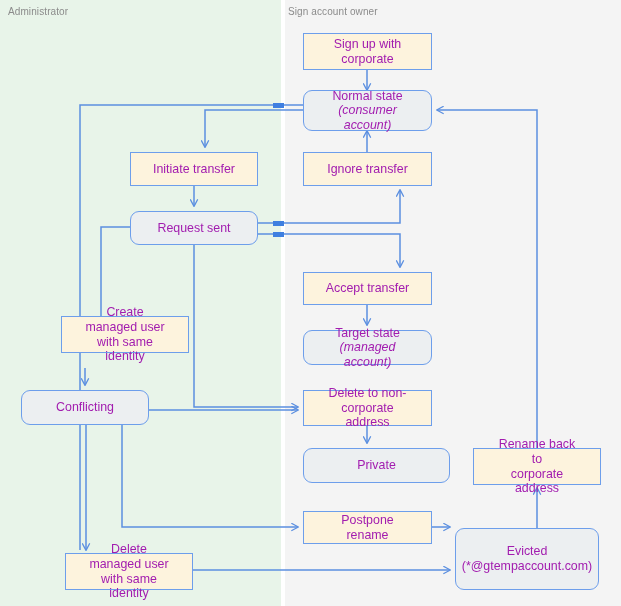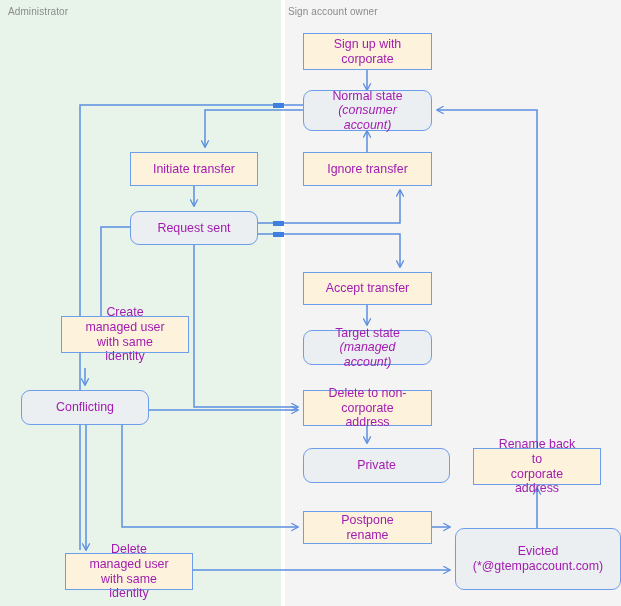--- a/index.html
+++ b/index.html
@@ -180,20 +180,20 @@
     <span>Postpone rename</span>
   </div>
 
   <div class="node action" style="left:21px;top:553px;width:128px;height:37px;margin-left:44px;">
     <span>
       <span>Delete managed user</span>
       <span class="line2">with same identity</span>
     </span>
   </div>
 
-  <div class="node state" style="left:455px;top:528px;width:166px;height:62px;">
+  <div class="node state" style="left:455px;top:528px;width:144px;height:62px;">
     <span>
       <span>Evicted</span>
       <span class="line2">(*@gtempaccount.com)</span>
     </span>
   </div>
 
 </div>
 
 </body></html>

